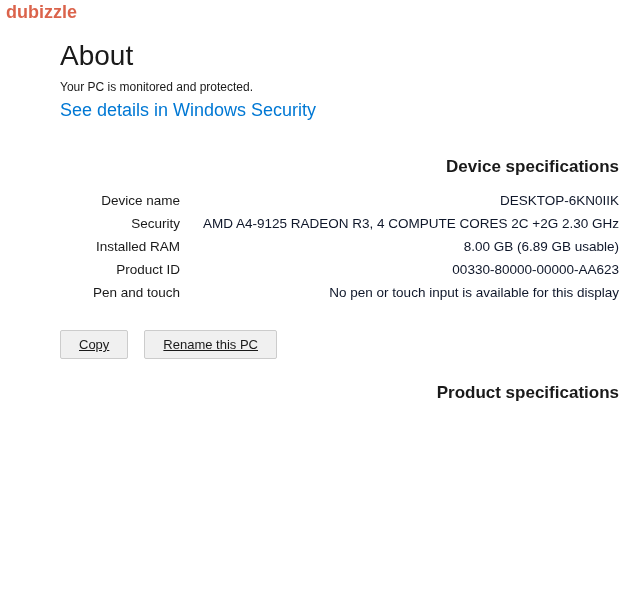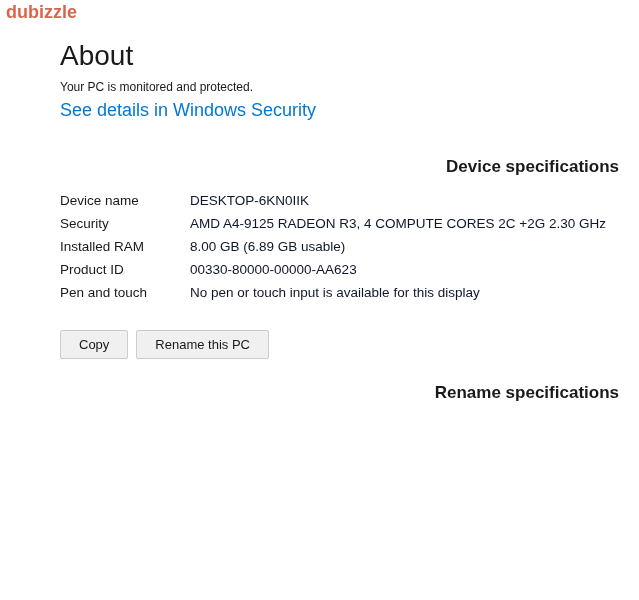--- a/index.html
+++ b/index.html
@@ -65,20 +65,21 @@
       color: #1a1a1a;
       margin-top: 16px;
       margin-bottom: 12px;
       text-align: right;
     }
 
     .spec-table {
       width: 100%;
       border-collapse: collapse;
       margin-bottom: 16px;
+      text-align: right;
     }
 
     .spec-table tr td {
       padding: 4px 0;
       vertical-align: top;
       font-size: 13.5px;
     }
 
     .spec-table tr td:first-child {
       color: #1a1a1a;
@@ -101,22 +102,24 @@
       border-radius: 2px;
       margin-right: 8px;
       margin-top: 10px;
       display: inline-block;
       color: #1a1a1a;
     }
 
     .btn-row {
       display: flex;
       flex-wrap: wrap;
+      gap: 8px;
       margin-bottom: 24px;
       margin-top: 8px;
+      text-decoration: underline;
     }
   </style>
 </head>
 <body>
 
 <div class="page-container">
 
   
   <div class="watermark">
     <span>dubizzle</span>
@@ -159,16 +162,16 @@
       </tbody>
   </table>
 
   
   <div class="btn-row">
     <button class="btn">Copy</button>
     <button class="btn">Rename this PC</button>
   </div>
 
   
-  <h2 class="section-title">Rename specifications</h2>
+  <h2 class="section-title">Product specifications</h2>
 
 
 </div>
 
 </body></html>

